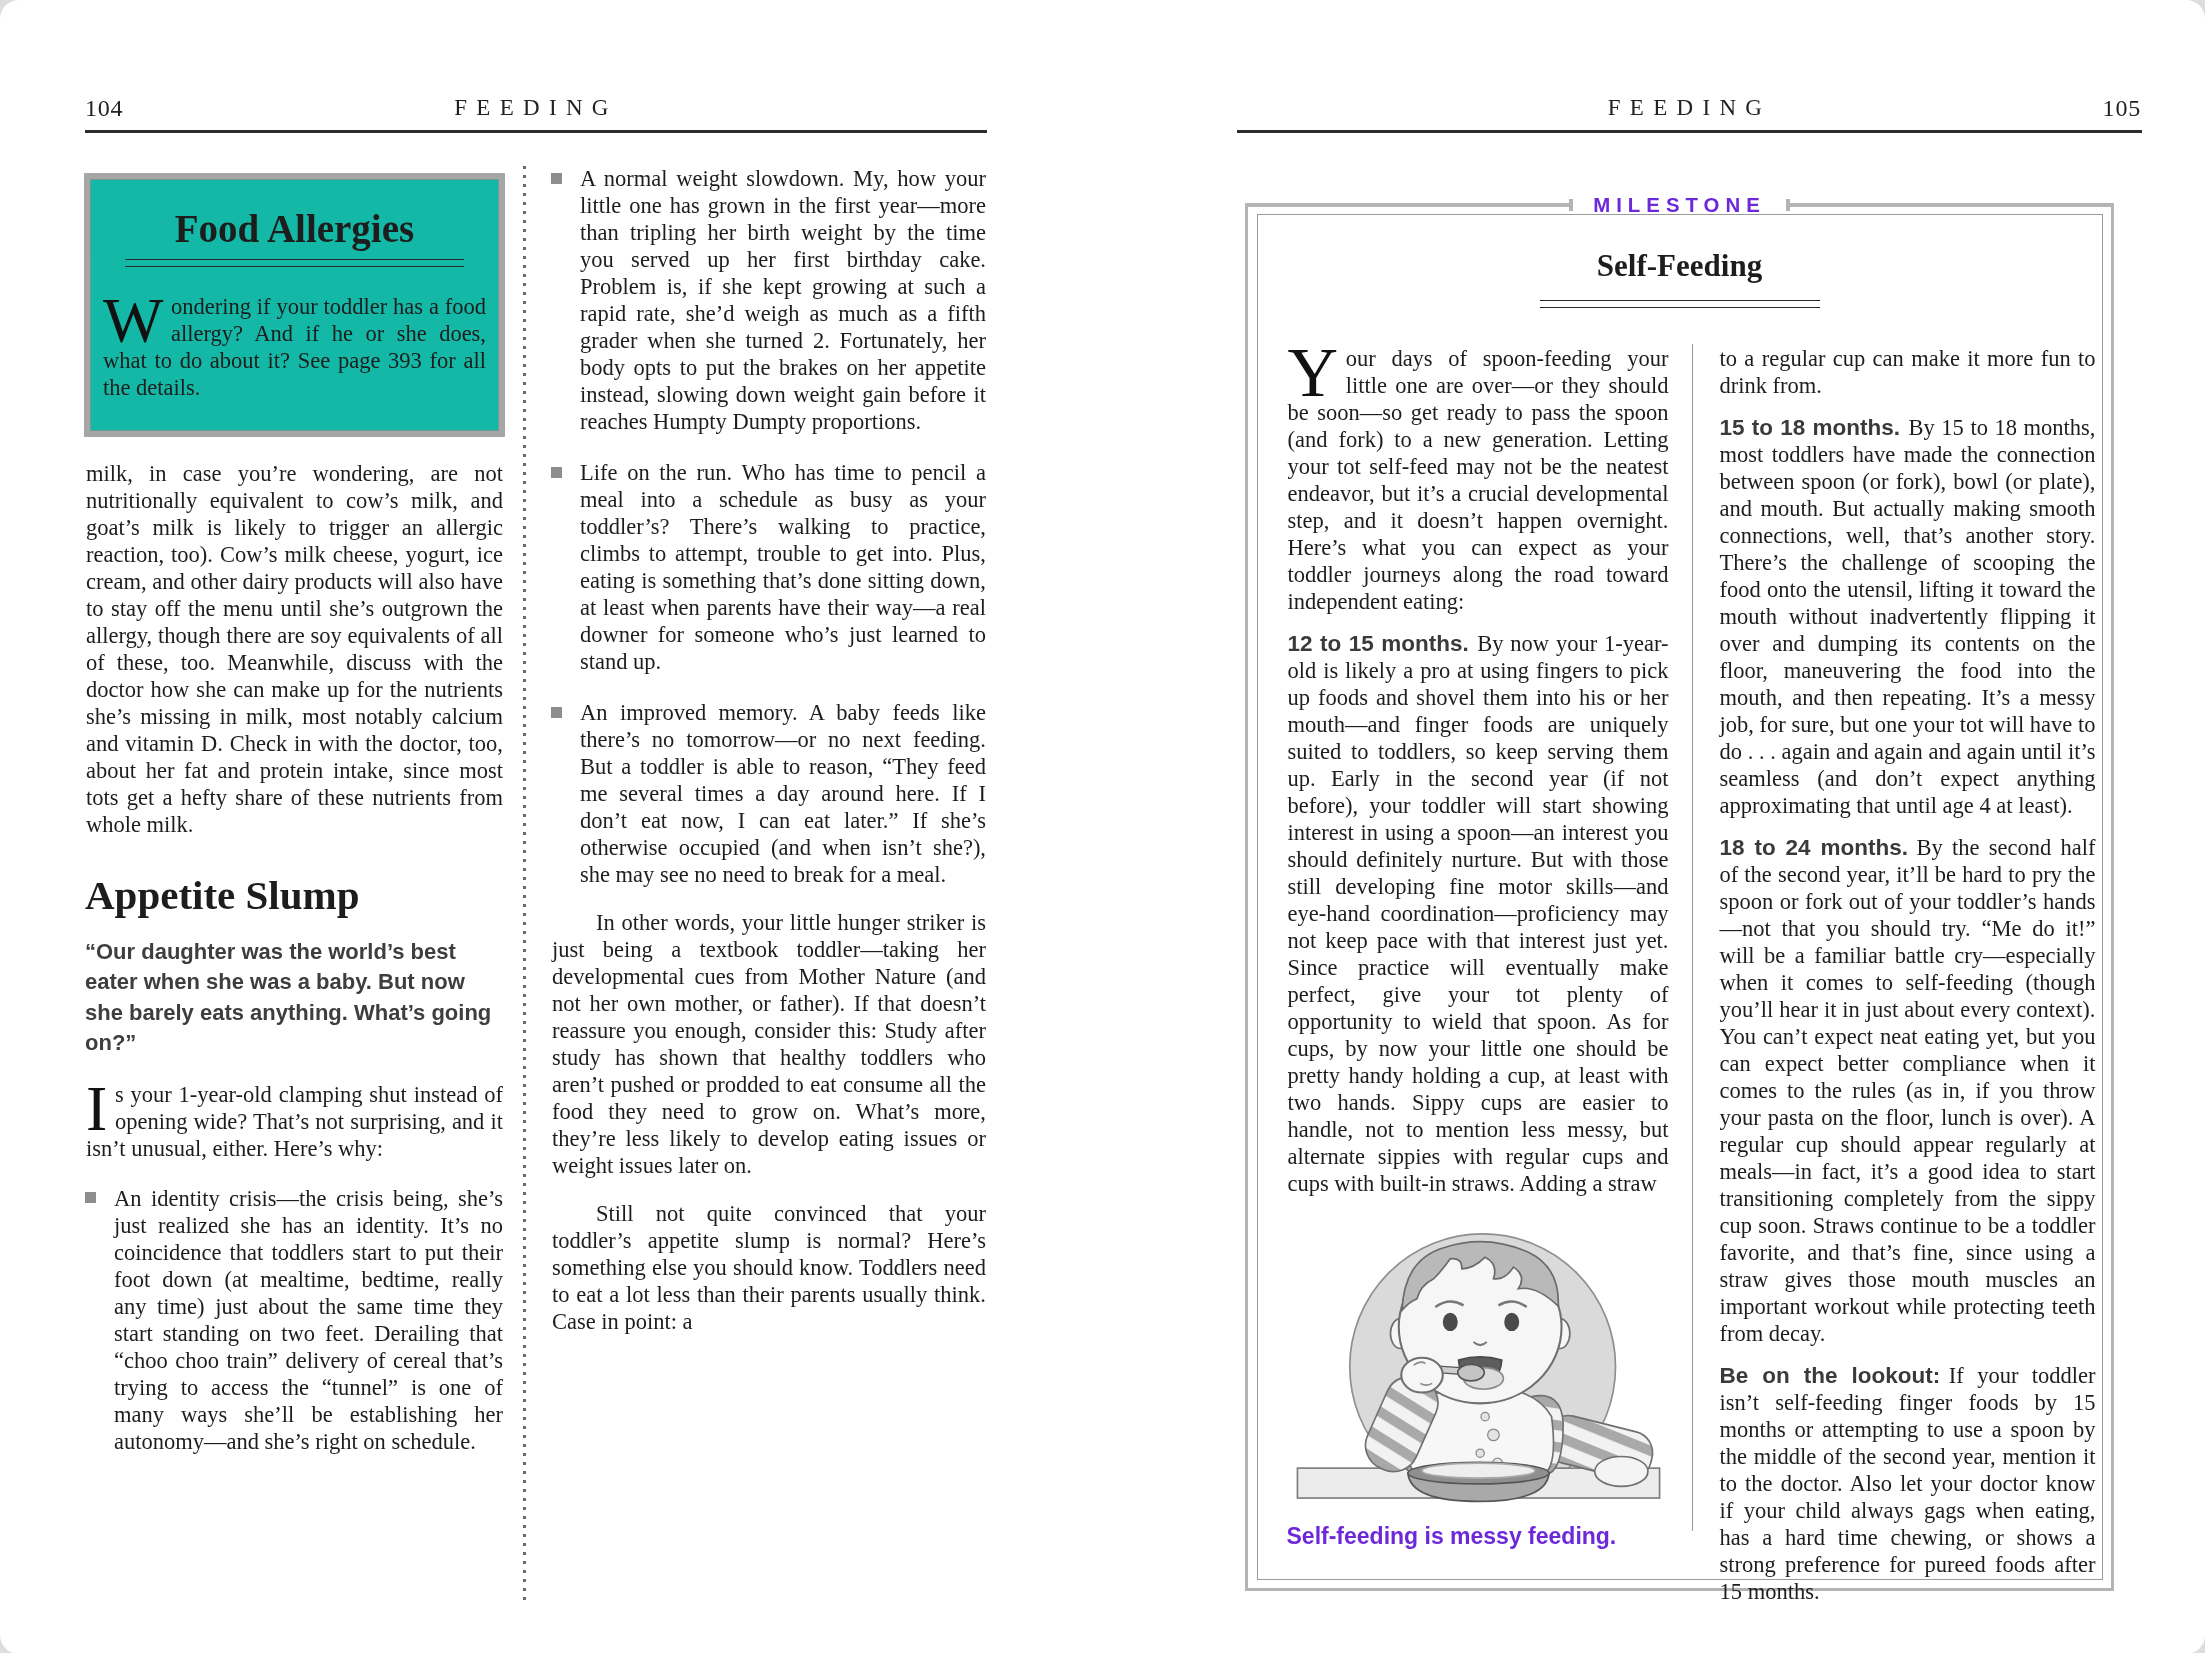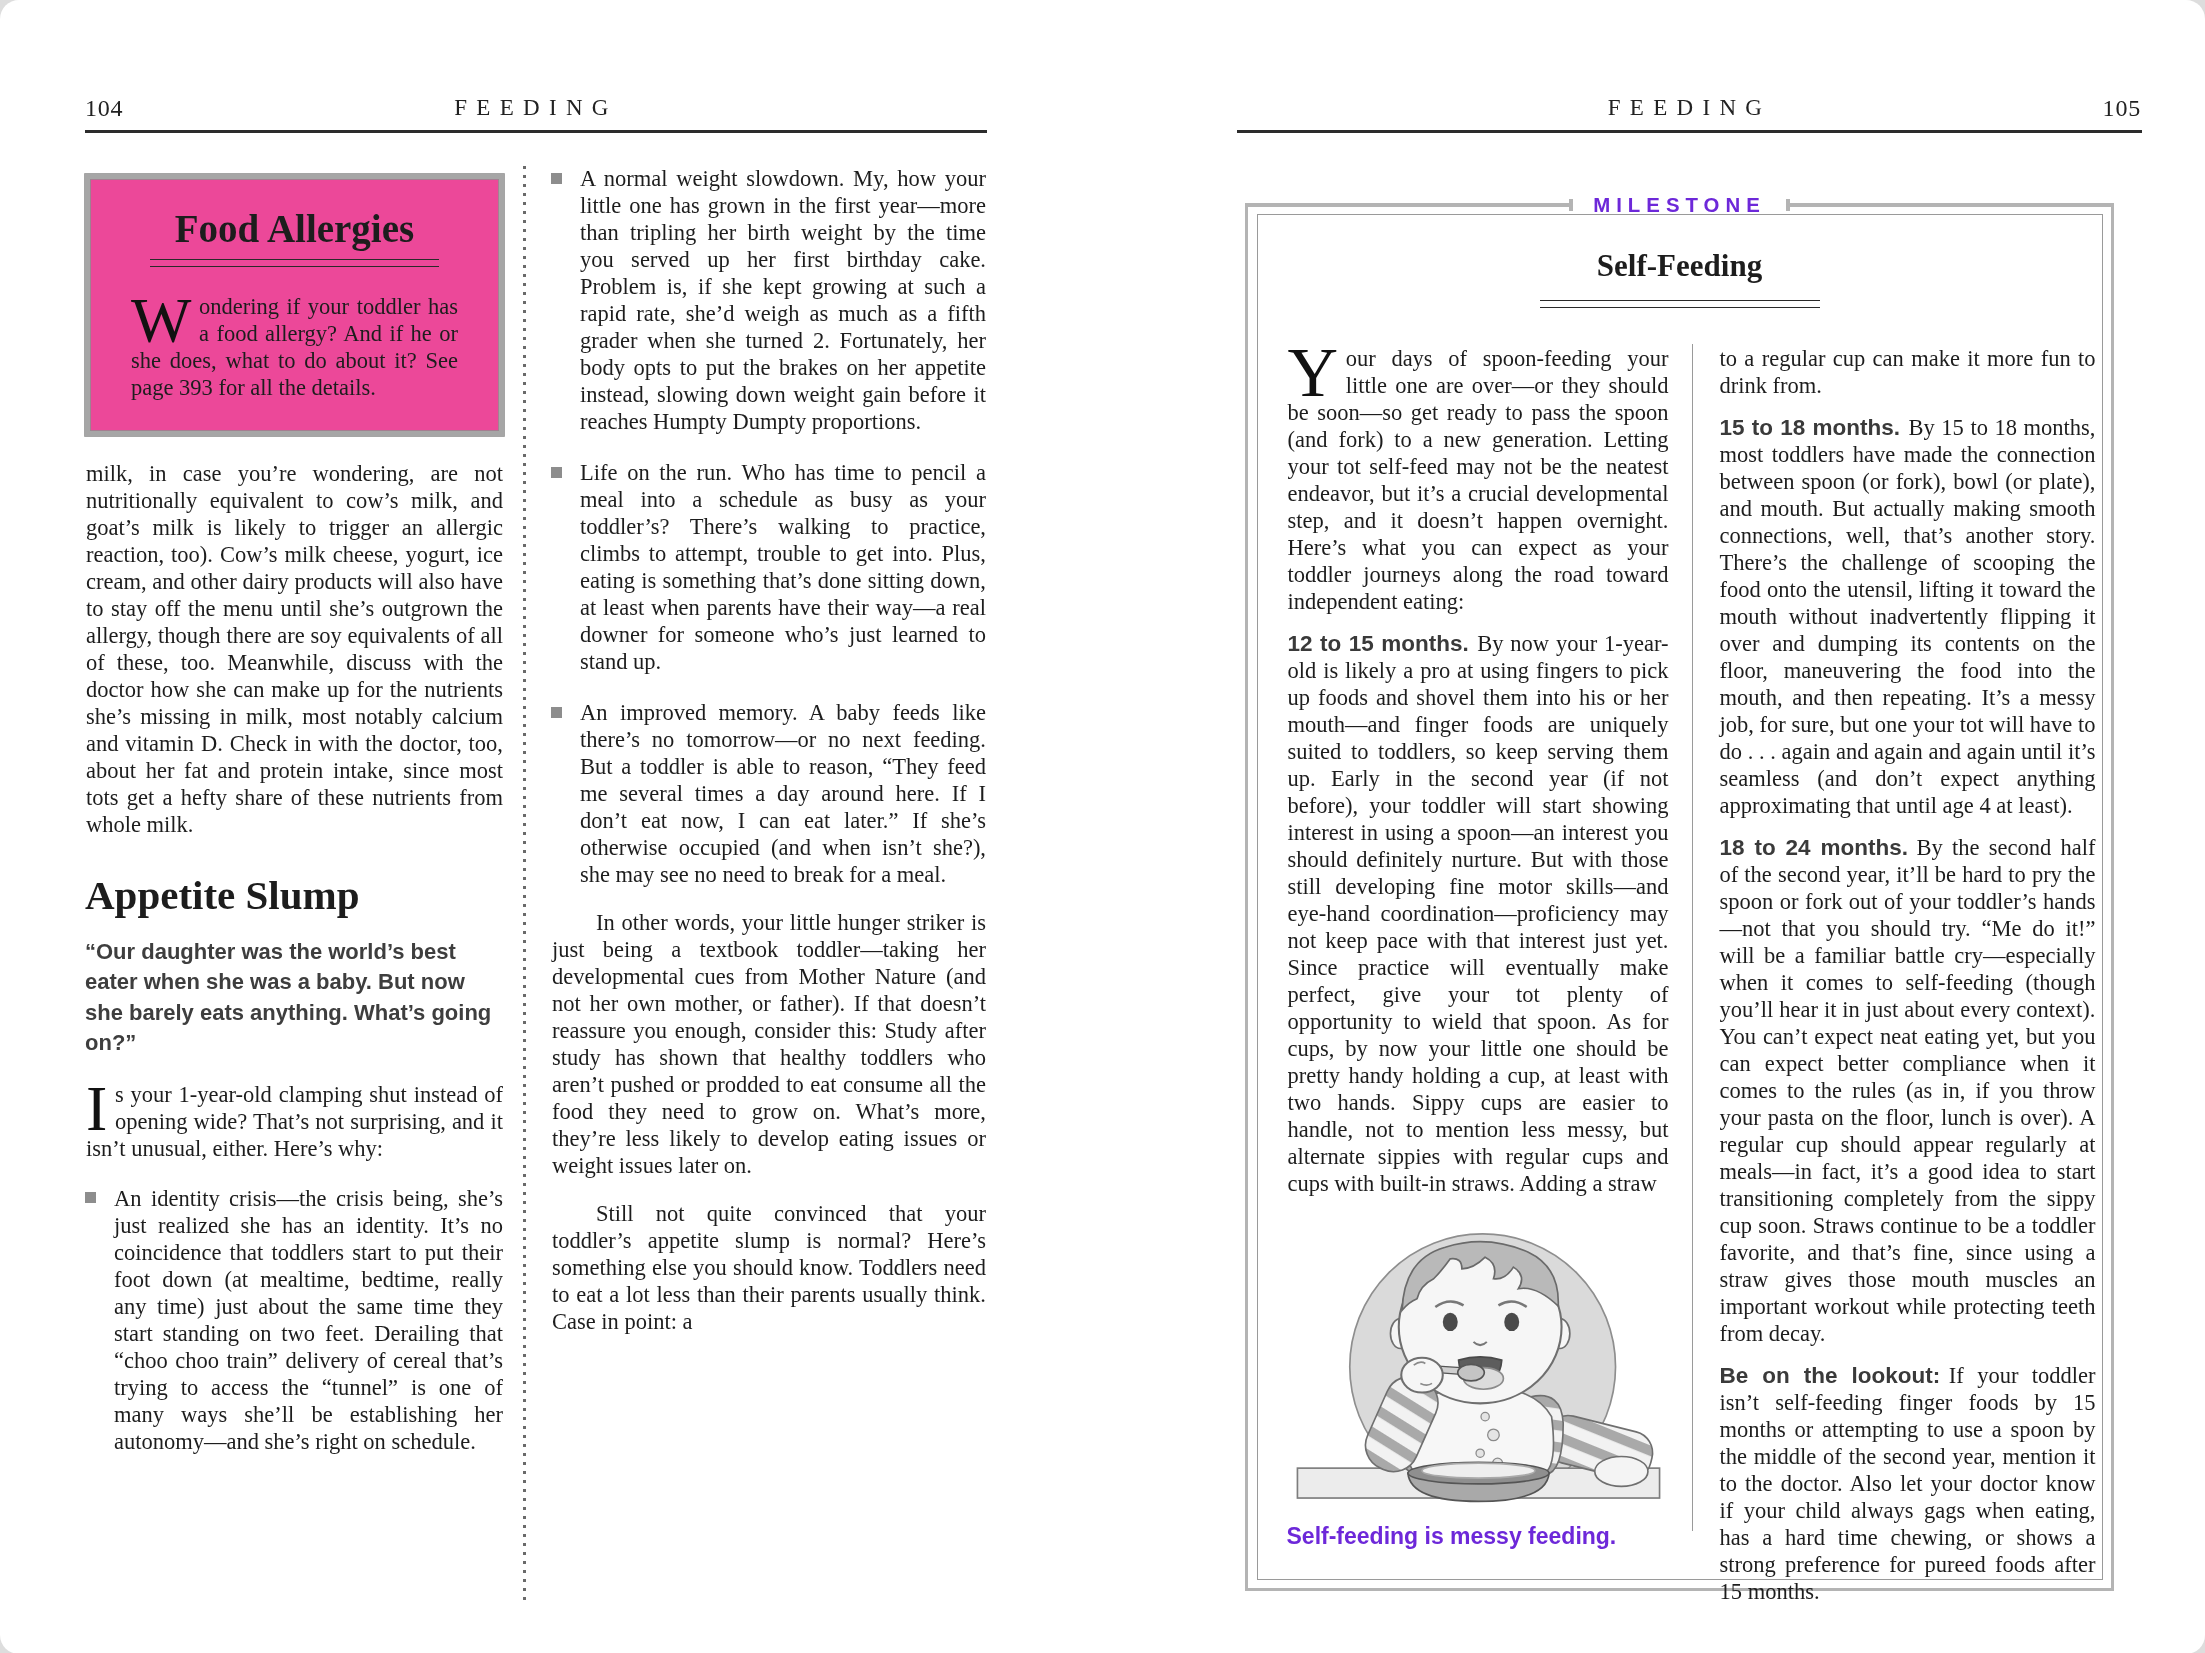--- a/index.html
+++ b/index.html
@@ -18,21 +18,21 @@
   .dc-y{font-size:70px;}
   .lead{font-family:"Liberation Sans",sans-serif;font-weight:700;color:#3a3a3a;margin-right:8.5px;}
 
   
   .lp-col1{position:absolute;left:85px;top:174px;width:419px;}
   .lp-col2{position:absolute;left:551px;top:164px;width:436px;}
   .dotted-div{position:absolute;left:523px;top:166px;width:2.5px;height:1440px;
       background-image:repeating-linear-gradient(to bottom,#6a6a6a 0 3px,transparent 3px 9px);}
 
   .fa-box{border:5.1px solid #a6a6a6;box-shadow:0 0 0 0.8px #8f8f8f, inset 0 0 0 0.8px #8f8f8f;
-          padding:29px 40px 29px;background:#ec4899;}
+          padding:29px 12px 29px;background:#14b8a6;}
   .fa-title{font-weight:700;font-size:39px;text-align:center;line-height:41px;}
   .dbl-rule{height:6px;border-top:1.7px solid #2a2a2a;border-bottom:1.7px solid #2a2a2a;
             width:88%;margin:10.2px auto 0;}
   .fa-body{margin-top:25.4px;}
 
   .cont{margin-top:24px;}
   .section{font-family:"Liberation Serif",serif;font-weight:700;font-size:41px;line-height:42px;margin:36px 0 4px;}
   .quote{font-family:"Liberation Sans",sans-serif;font-weight:700;color:#3e3e3e;
          font-size:22px;line-height:30.5px;margin-top:21px;text-align:left;}
   .ans{margin-top:22px;}

